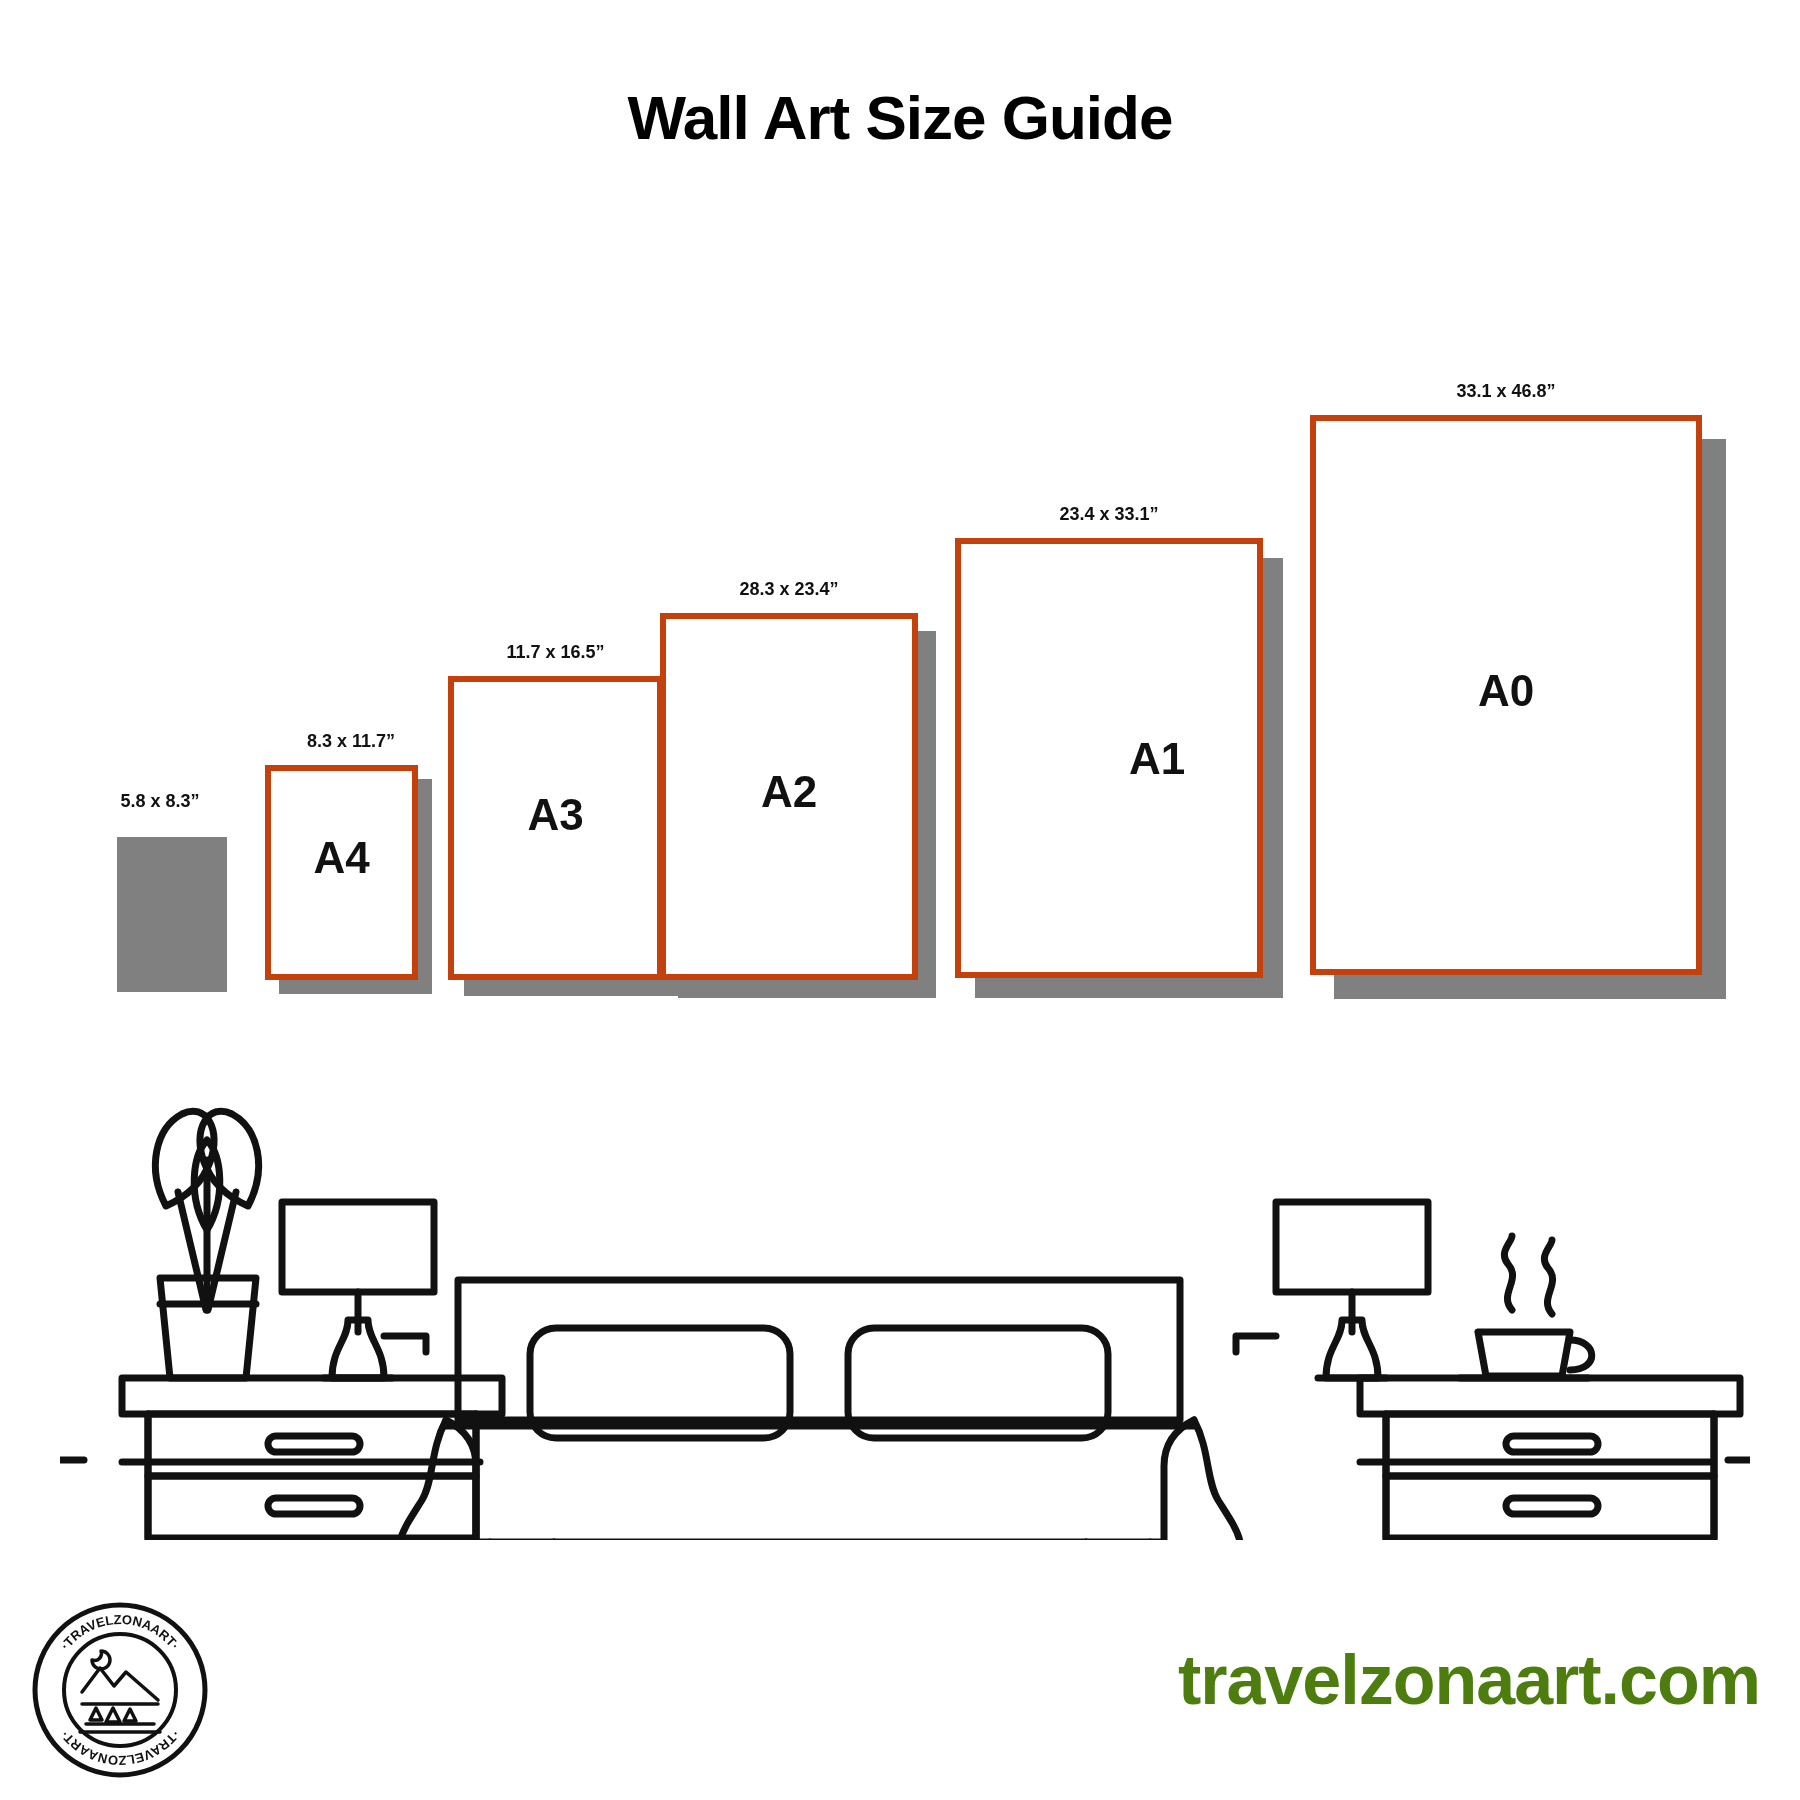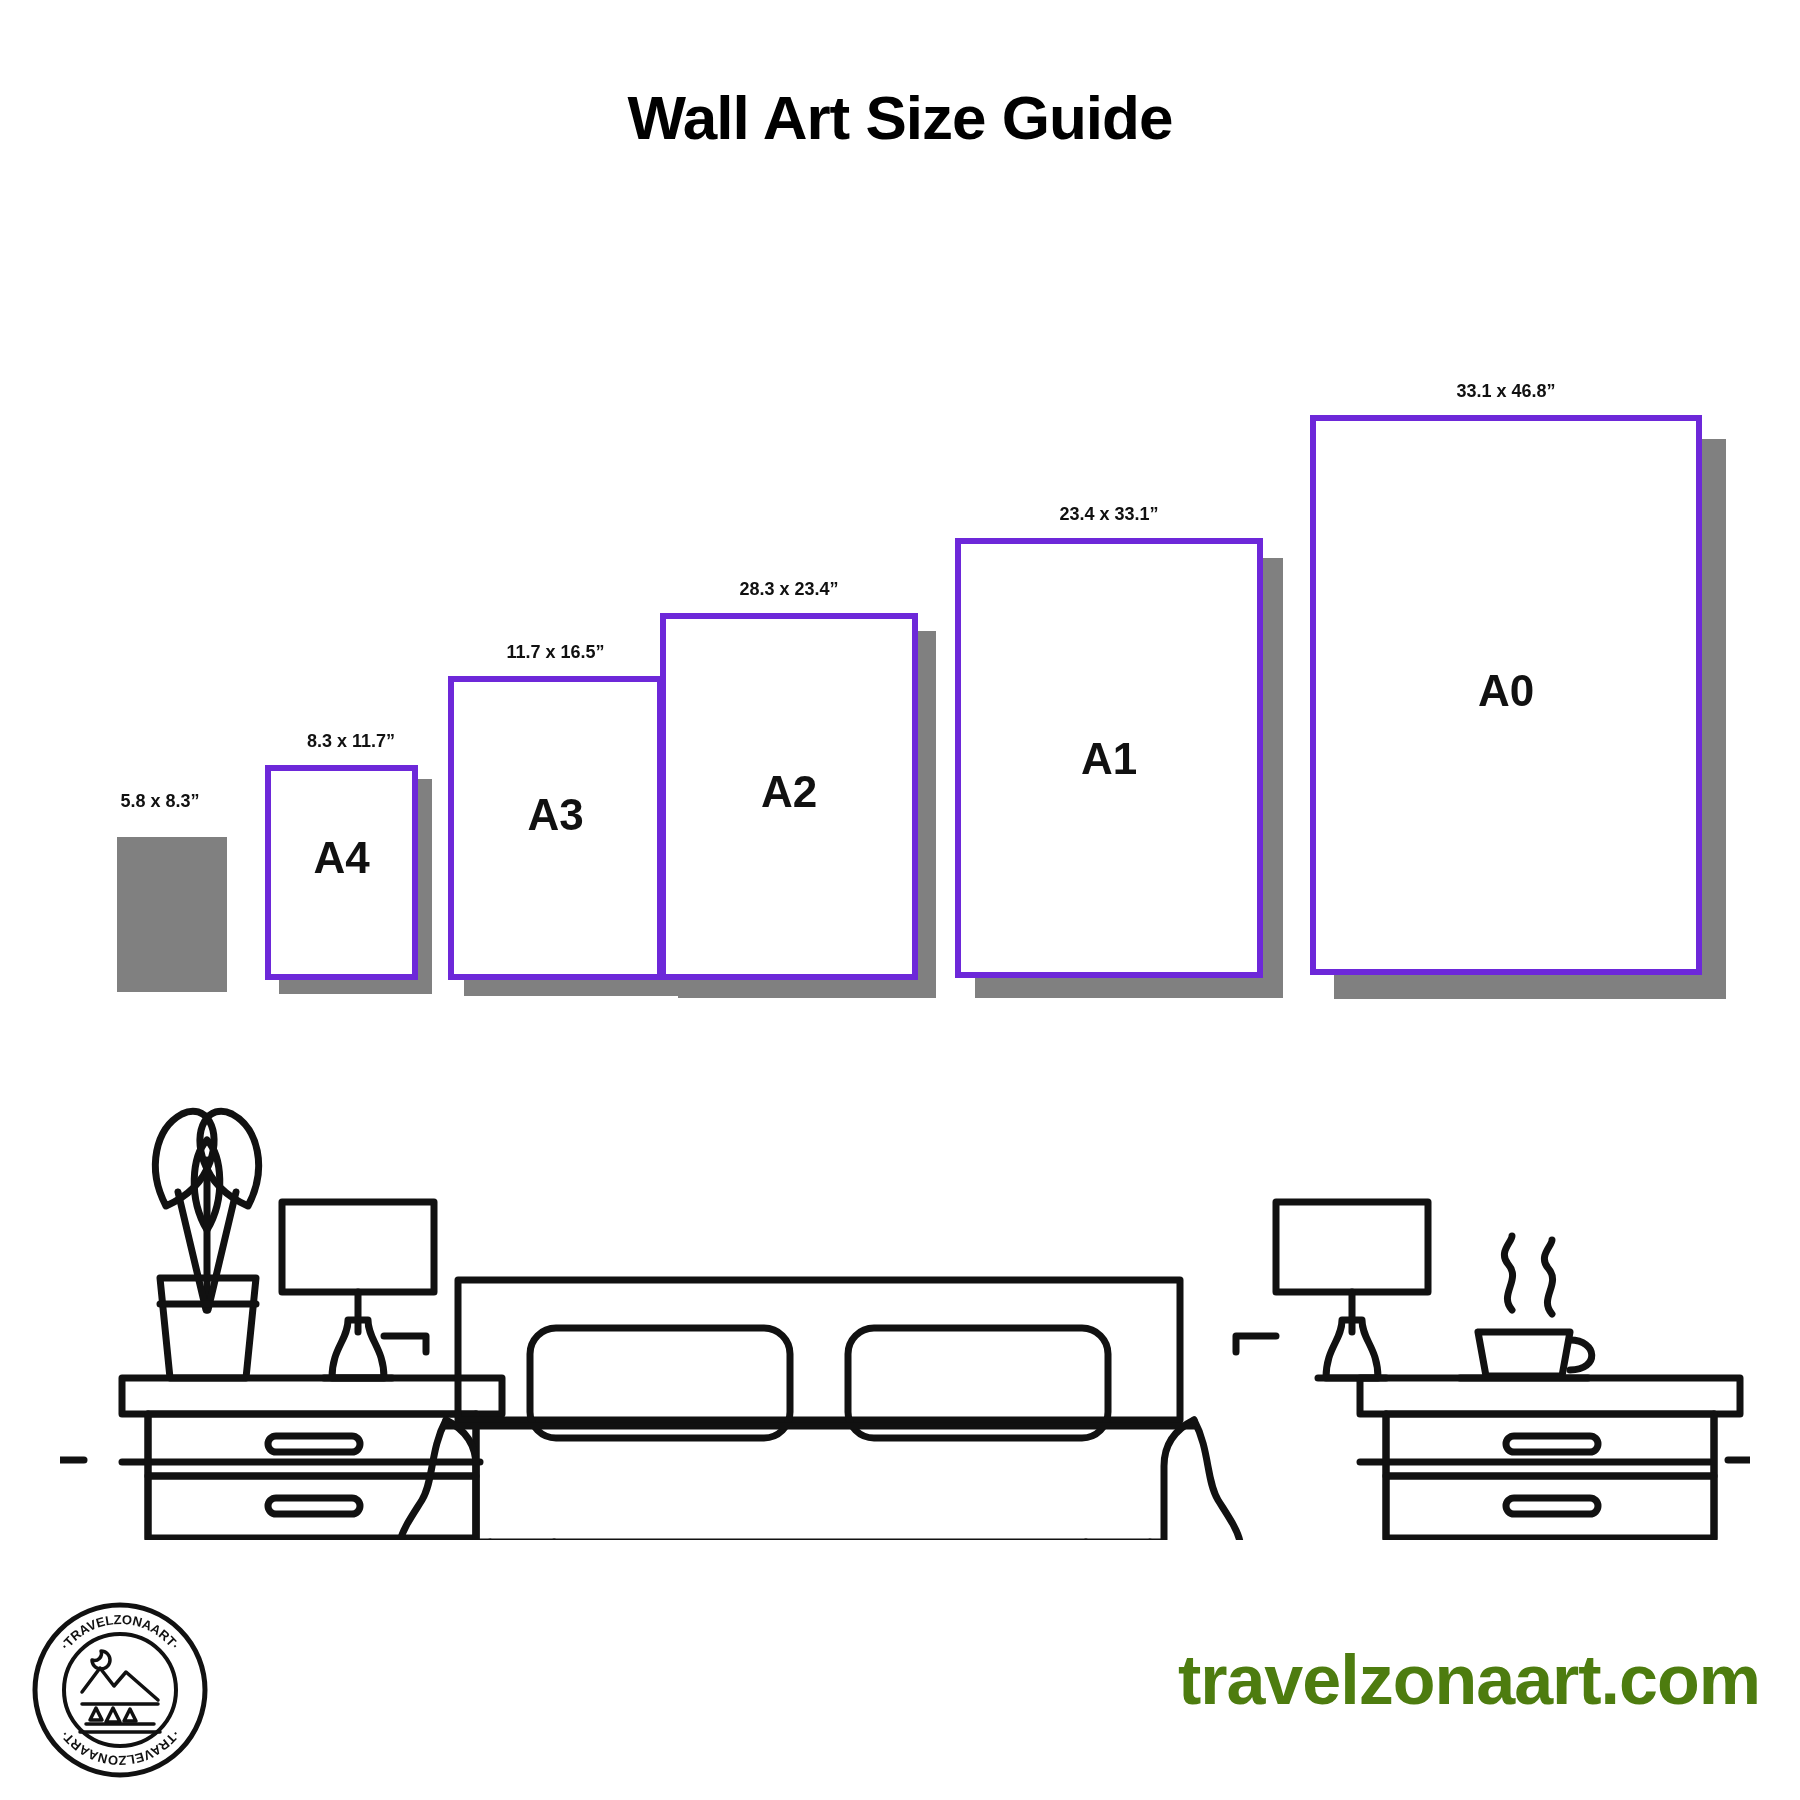--- a/index.html
+++ b/index.html
@@ -50,21 +50,21 @@
     color: #111111;
     white-space: nowrap;
   }
   .poster-shadow {
     position: absolute;
     background: #808080;
   }
   .poster-frame {
     position: absolute;
     background: #ffffff;
-    border: 6px solid #6d28d9;
+    border: 6px solid #c2410c;
     box-sizing: border-box;
   }
   .poster-label {
     position: absolute;
     left: 0;
     width: 100%;
     text-align: center;
     font-size: 44px;
     font-weight: bold;
     color: #111111;
@@ -130,21 +130,21 @@
     <div class="poster-shadow" style="left:18px; top:18px; width:258px; height:367px;"></div>
     <div class="poster-frame" style="left:0; top:0; width:258px; height:367px;">
       <div class="poster-label" style="top:148px;">A2</div>
     </div>
   </div>
 
   <div class="poster-group" style="left:955px; width:308px; height:462px;">
     <div class="poster-dim" style="top:-34px;">23.4 x 33.1”</div>
     <div class="poster-shadow" style="left:20px; top:20px; width:308px; height:440px;"></div>
     <div class="poster-frame" style="left:0; top:0; width:308px; height:440px;">
-      <div class="poster-label" style="top:190px;">A1</div>
+      <div class="poster-label" style="top:190px;padding-left:48px;">A1</div>
     </div>
   </div>
 
   <div class="poster-group" style="left:1310px; width:392px; height:585px;">
     <div class="poster-dim" style="top:-34px;">33.1 x 46.8”</div>
     <div class="poster-shadow" style="left:24px; top:24px; width:392px; height:560px;"></div>
     <div class="poster-frame" style="left:0; top:0; width:392px; height:560px;">
       <div class="poster-label" style="top:245px;">A0</div>
     </div>
   </div>

